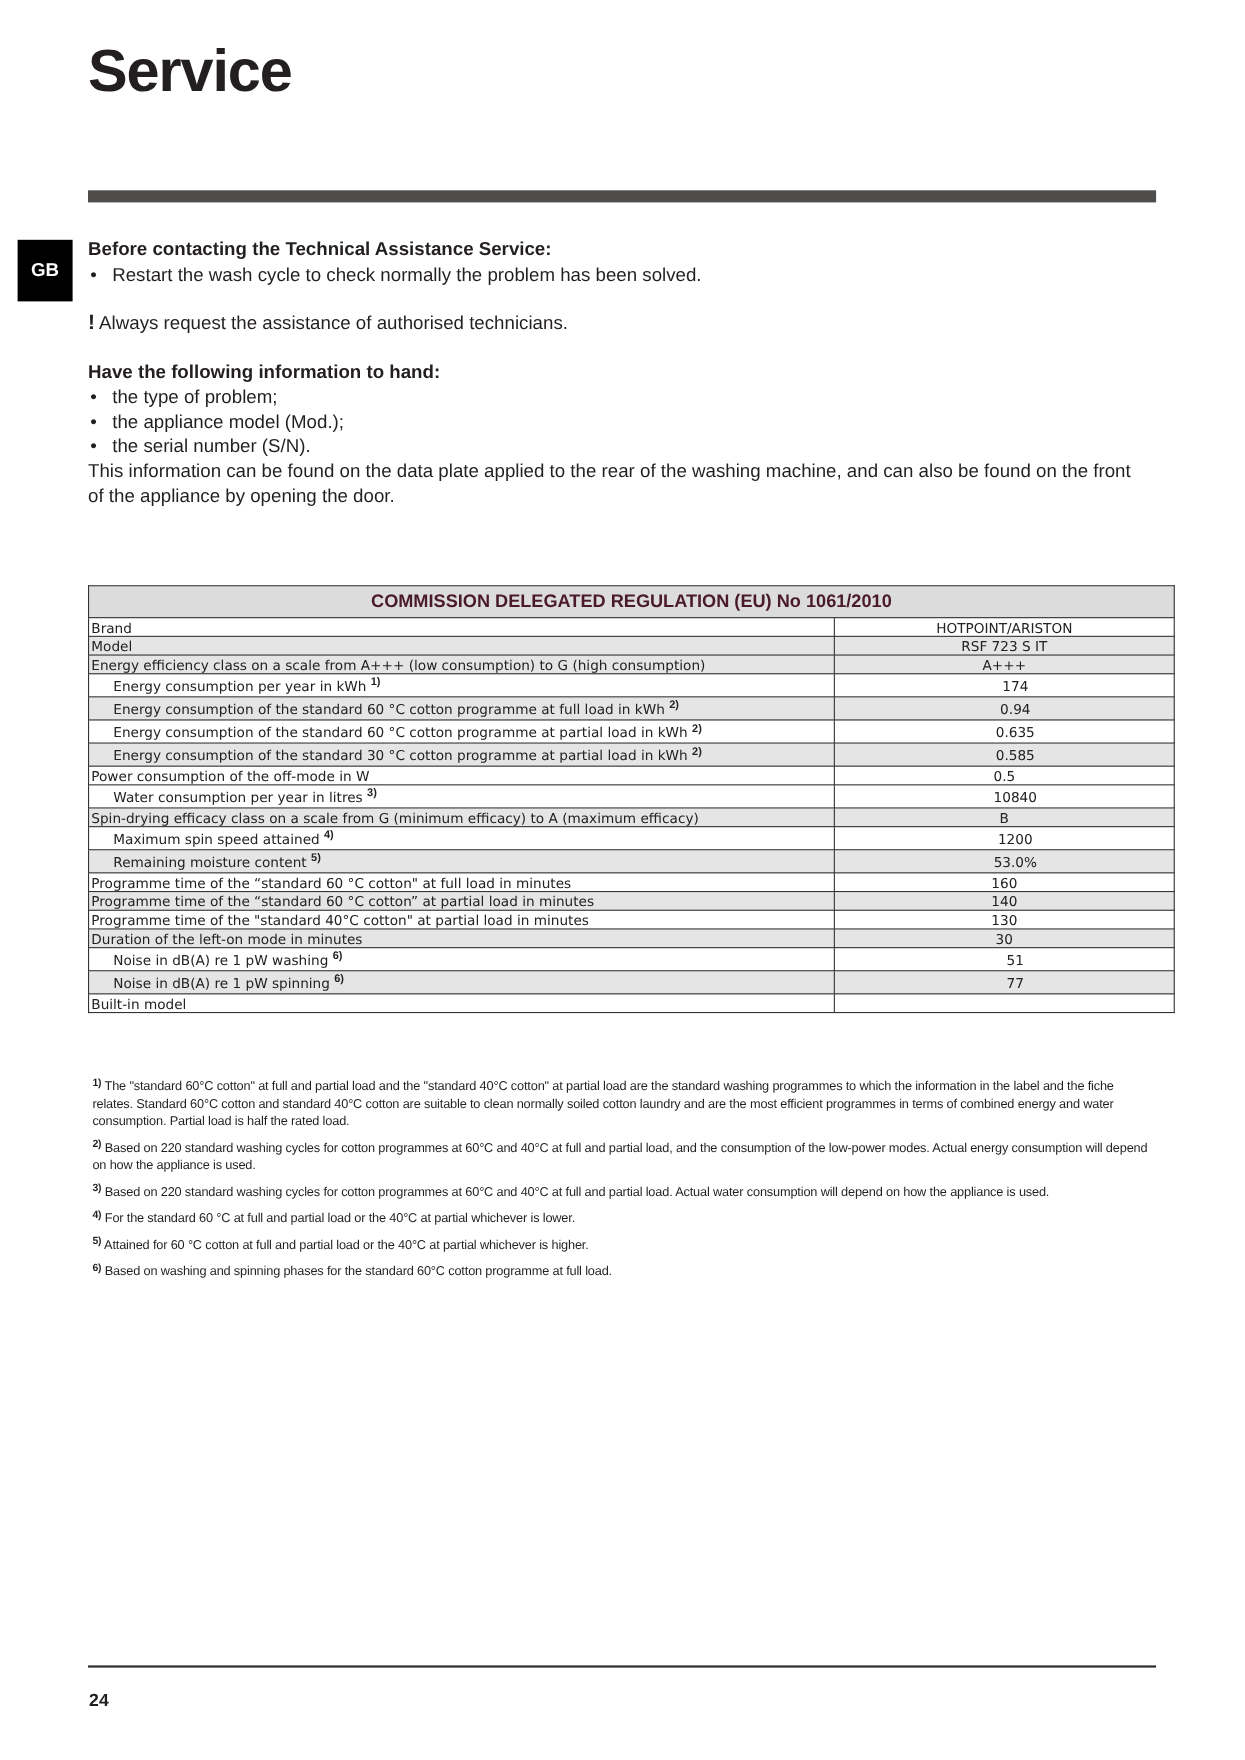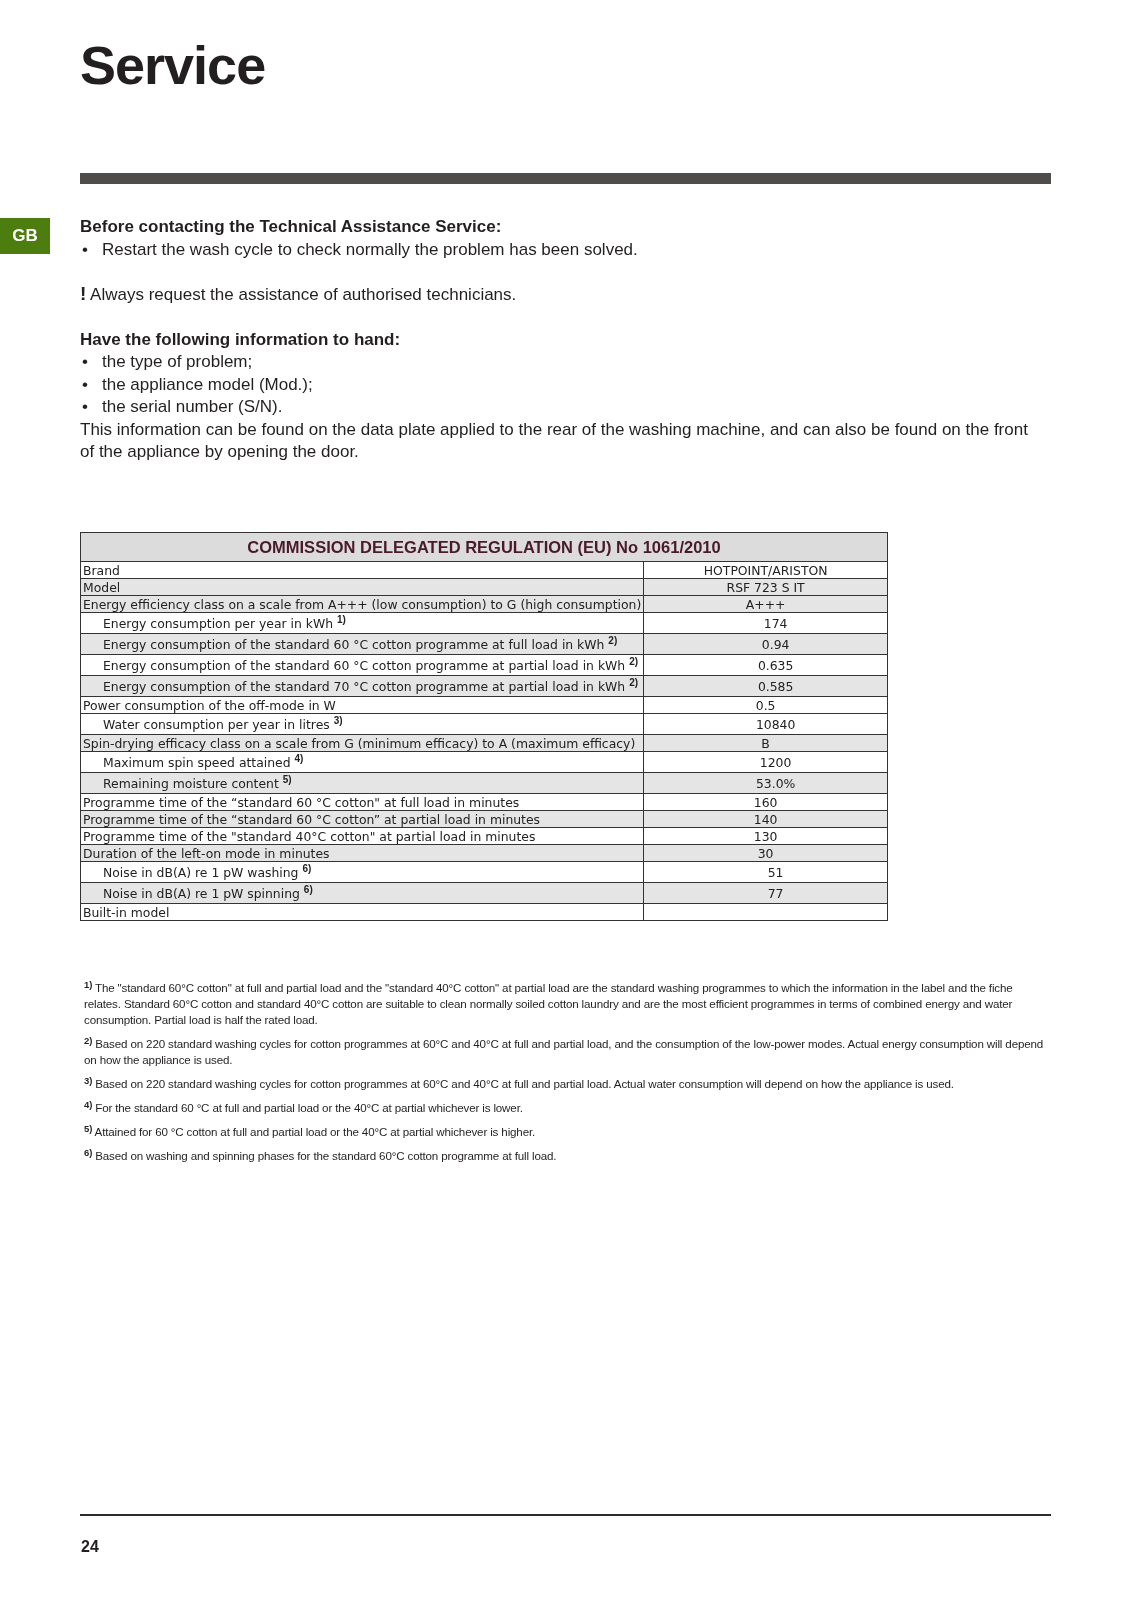--- a/index.html
+++ b/index.html
@@ -1,28 +1,28 @@
 <!DOCTYPE html>
 <html><head>
 <meta charset="utf-8">
 <style>
   html, body { margin: 0; padding: 0; background: #ffffff; }
   body { width: 1132px; height: 1600px; position: relative; overflow: hidden; font-family: "Liberation Sans", sans-serif; color: #231f20; }
   .page-title { position: absolute; left: 80px; top: 38px; font-size: 54px; font-weight: bold; letter-spacing: -1px; color: #231f20; margin: 0; line-height: 1; }
   .title-bar { position: absolute; left: 80px; top: 173px; width: 971px; height: 11px; background: #4e4d4b; }
-  .lang-tab { position: absolute; left: 0; top: 218px; width: 50px; height: 36px; background: #4d7c0f; color: #ffffff; font-weight: bold; font-size: 17px; display: flex; align-items: center; justify-content: center; }
+  .lang-tab { position: absolute; left: 16px; top: 218px; width: 50px; height: 56px; background: #000000; color: #ffffff; font-weight: bold; font-size: 17px; display: flex; align-items: center; justify-content: center; }
   .content { position: absolute; left: 80px; top: 216px; width: 960px; font-size: 17px; line-height: 22.5px; color: #231f20; }
   .h { font-weight: bold; margin: 0; }
   ul { list-style: none; margin: 0; padding: 0; }
   li { position: relative; padding-left: 22px; margin: 0; }
   li::before { content: "\2022"; position: absolute; left: 2px; top: 0; }
   .gap { height: 22px; }
   .warn-mark { font-weight: bold; font-size: 19px; }
   .para { margin: 0; }
-  table.reg { position: absolute; left: 80px; top: 542px; width: 808px; border-collapse: collapse; font-family: "DejaVu Sans", sans-serif; font-size: 12.4px; color: #222; }
+  table.reg { position: absolute; left: 80px; top: 542px; width: 988px; border-collapse: collapse; font-family: "DejaVu Sans", sans-serif; font-size: 12.4px; color: #222; }
   table.reg th { background: #dcdcdc; border: 1.5px solid #333; height: 28px; font-family: "Liberation Sans", sans-serif; font-size: 16.5px; font-weight: bold; color: #4a1a2c; text-align: center; padding: 0; }
   table.reg td { border: 1.5px solid #333; padding: 0 2px; height: 16px; line-height: 15px; white-space: nowrap; }
   table.reg td.val { width: 284px; text-align: center; }
   table.reg tr.alt td { background: #e5e5e5; }
   table.reg tr.tall td { height: 20px; padding-left: 22px; }
   sup { font-weight: bold; font-size: 10px; line-height: 0; vertical-align: 5px; font-family: "Liberation Sans", sans-serif; }
   .notes { position: absolute; left: 84px; top: 1000px; width: 960px; font-family: "Liberation Sans", sans-serif; font-size: 11.6px; line-height: 16px; color: #231f20; letter-spacing: -0.15px; }
   .note { margin: 0 0 8px 0; }
   .note sup { font-size: 9.5px; vertical-align: 4px; }
   .bottom-rule { position: absolute; left: 80px; top: 1514px; width: 971px; height: 2px; background: #2b2b2b; }
@@ -77,21 +77,21 @@
       </tr>
       <tr class="alt tall">
         <td><span>Energy consumption of the standard 60 °C cotton programme at full load in kWh </span><sup>2)</sup></td>
         <td class="val">0.94</td>
       </tr>
       <tr class="tall">
         <td><span>Energy consumption of the standard 60 °C cotton programme at partial load in kWh </span><sup>2)</sup></td>
         <td class="val">0.635</td>
       </tr>
       <tr class="alt tall">
-        <td><span>Energy consumption of the standard 70 °C cotton programme at partial load in kWh </span><sup>2)</sup></td>
+        <td><span>Energy consumption of the standard 30 °C cotton programme at partial load in kWh </span><sup>2)</sup></td>
         <td class="val">0.585</td>
       </tr>
       <tr>
         <td><span>Power consumption of the off-mode in W</span></td>
         <td class="val">0.5</td>
       </tr>
       <tr class="tall">
         <td><span>Water consumption per year in litres </span><sup>3)</sup></td>
         <td class="val">10840</td>
       </tr>

